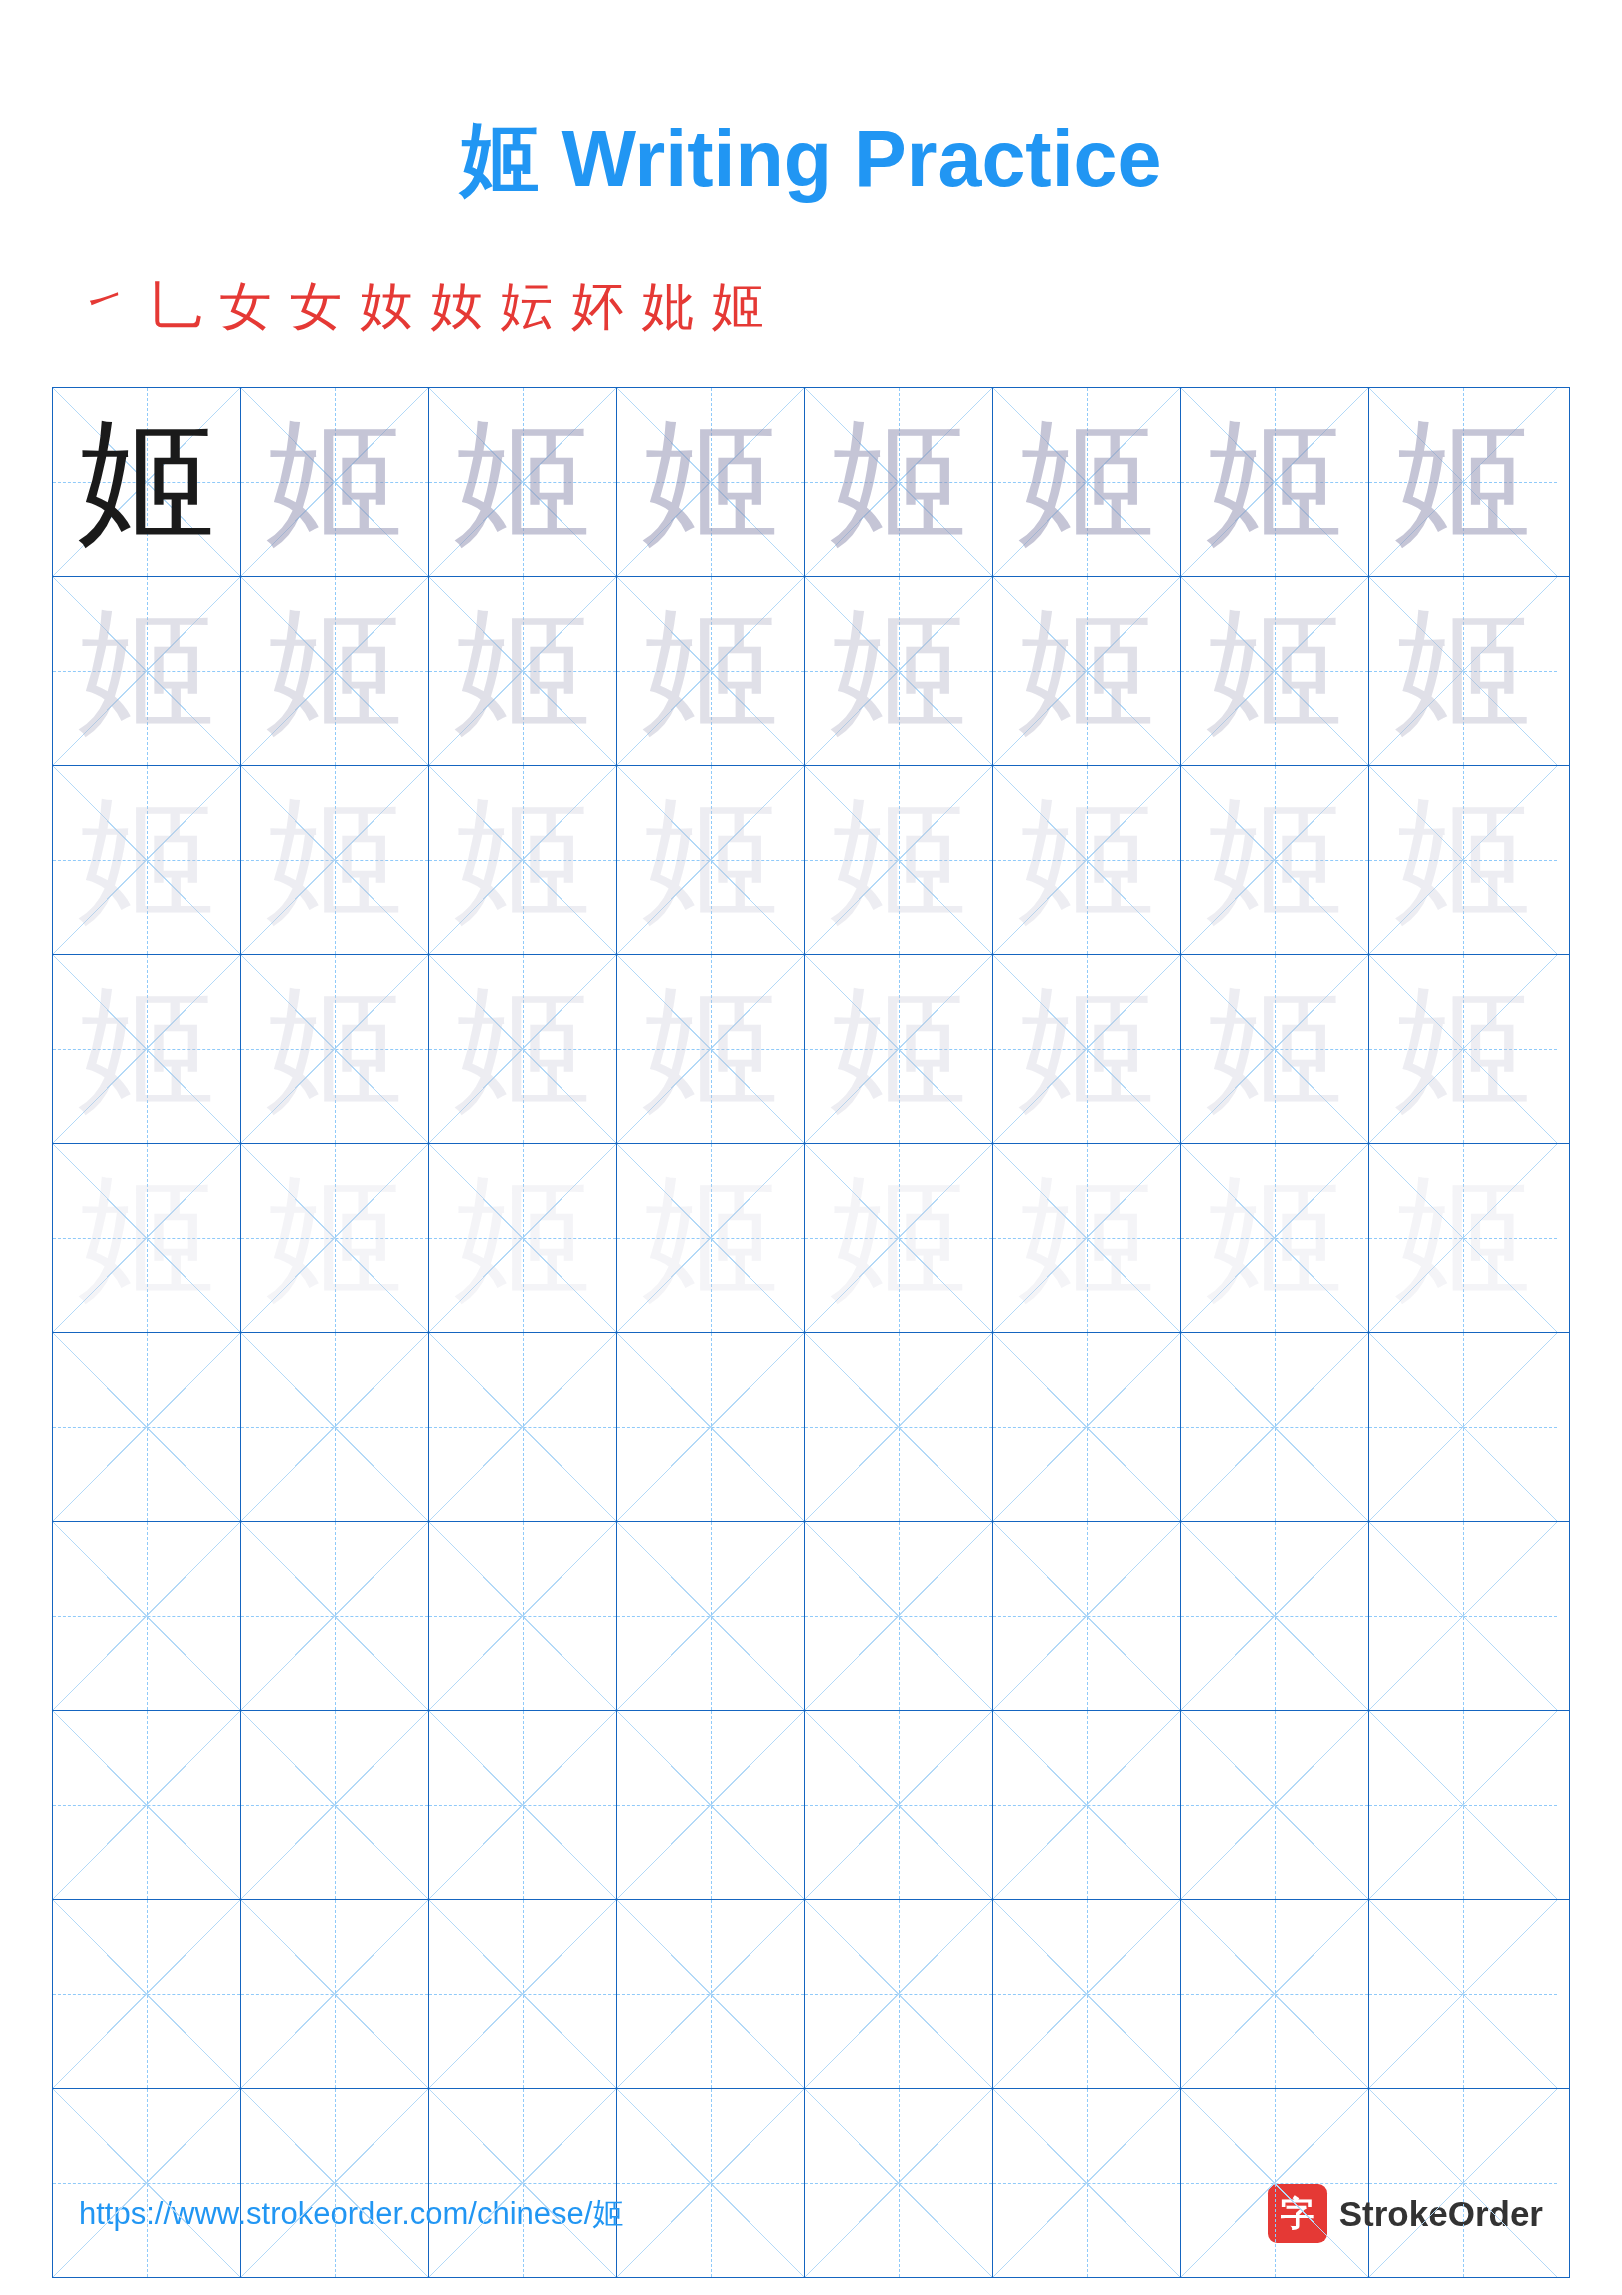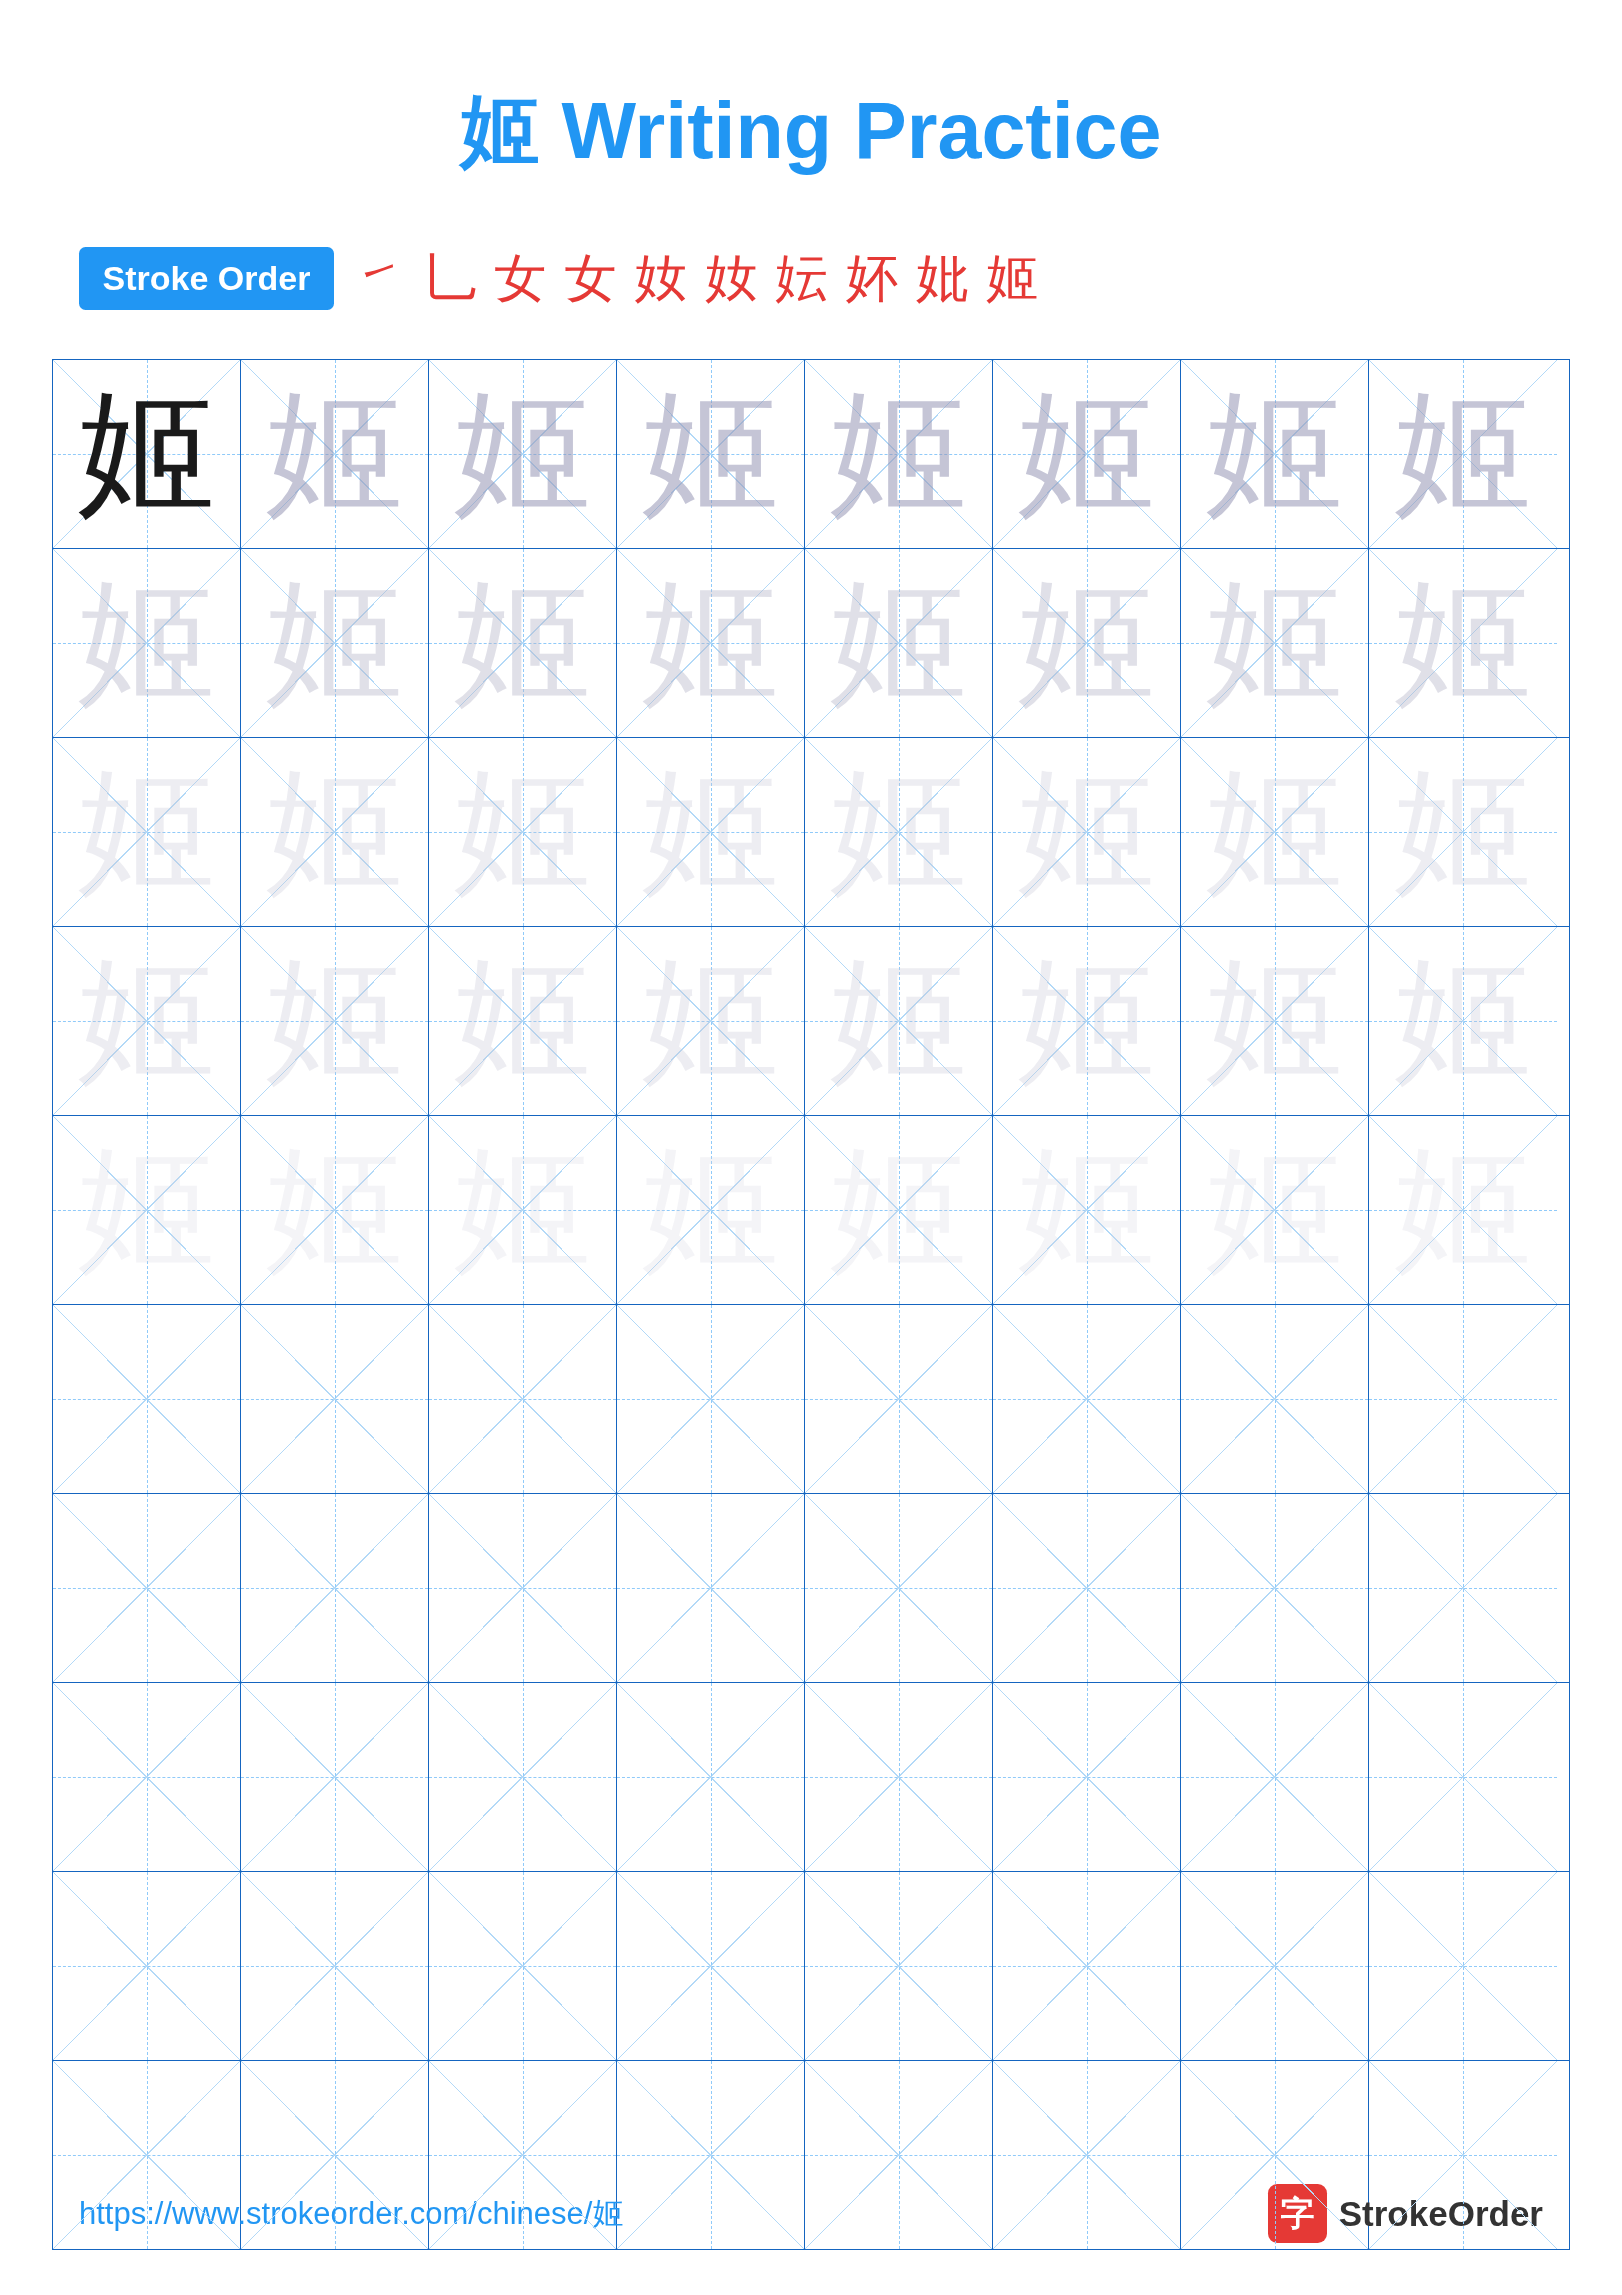--- a/index.html
+++ b/index.html
@@ -13,20 +13,21 @@
     }
 
     .page-title {
       text-align: center;
       padding-top: 79px;
       padding-bottom: 39px;
       font-size: 79px;
       color: #2196F3;
       font-family: Arial, sans-serif;
       font-weight: bold;
+      margin-top: 28px;
     }
 
     .stroke-order-section {
       display: flex;
       align-items: center;
       padding: 19.6px 79px 26px 79px;
       gap: 19.6px;
     }
 
     .stroke-order-badge {
@@ -191,21 +192,20 @@
       font-weight: bold;
       font-family: serif;
     }
   </style>
 </head>
 <body>
 
 <div class="page-title">姬 Writing Practice</div>
 
 <div class="stroke-order-section">
-  <div class="stroke-order-badge">Stroke Order</div>
   <div class="stroke-steps">
     <span>㇀</span>
     <span>乚</span>
     <span>女</span>
     <span>女</span>
     <span>奻</span>
     <span>奻</span>
     <span>妘</span>
     <span>妚</span>
     <span>妣</span>

